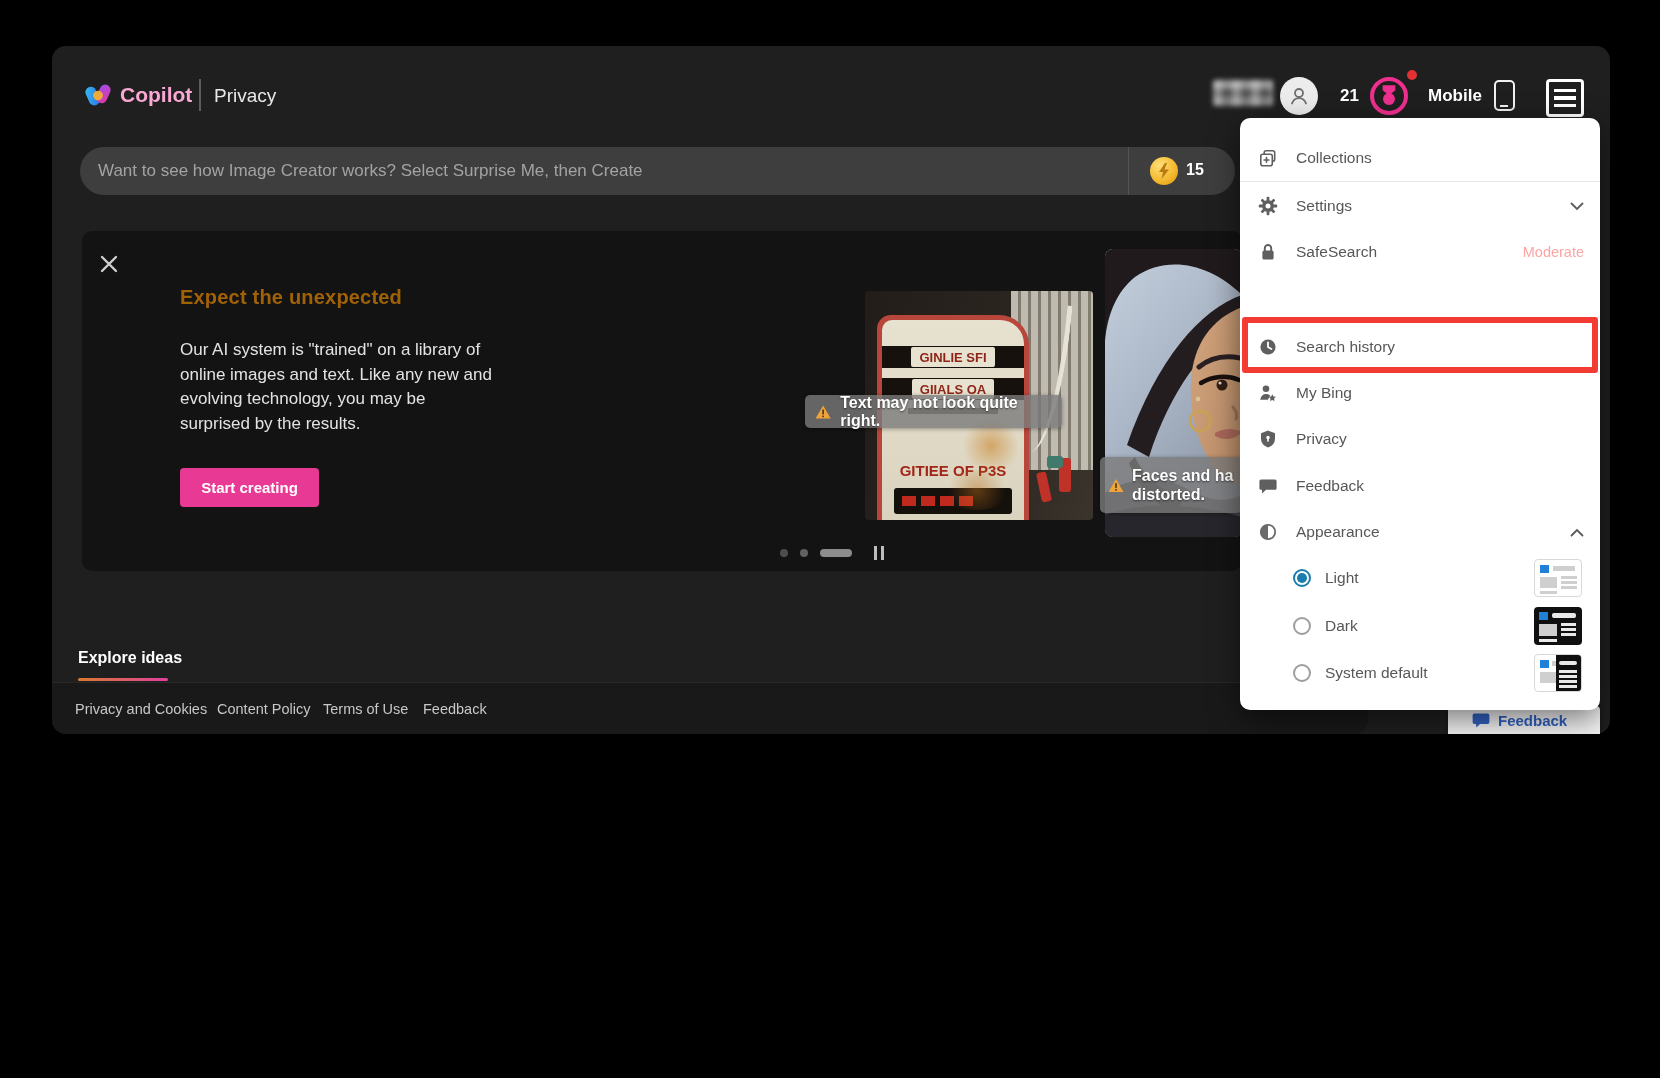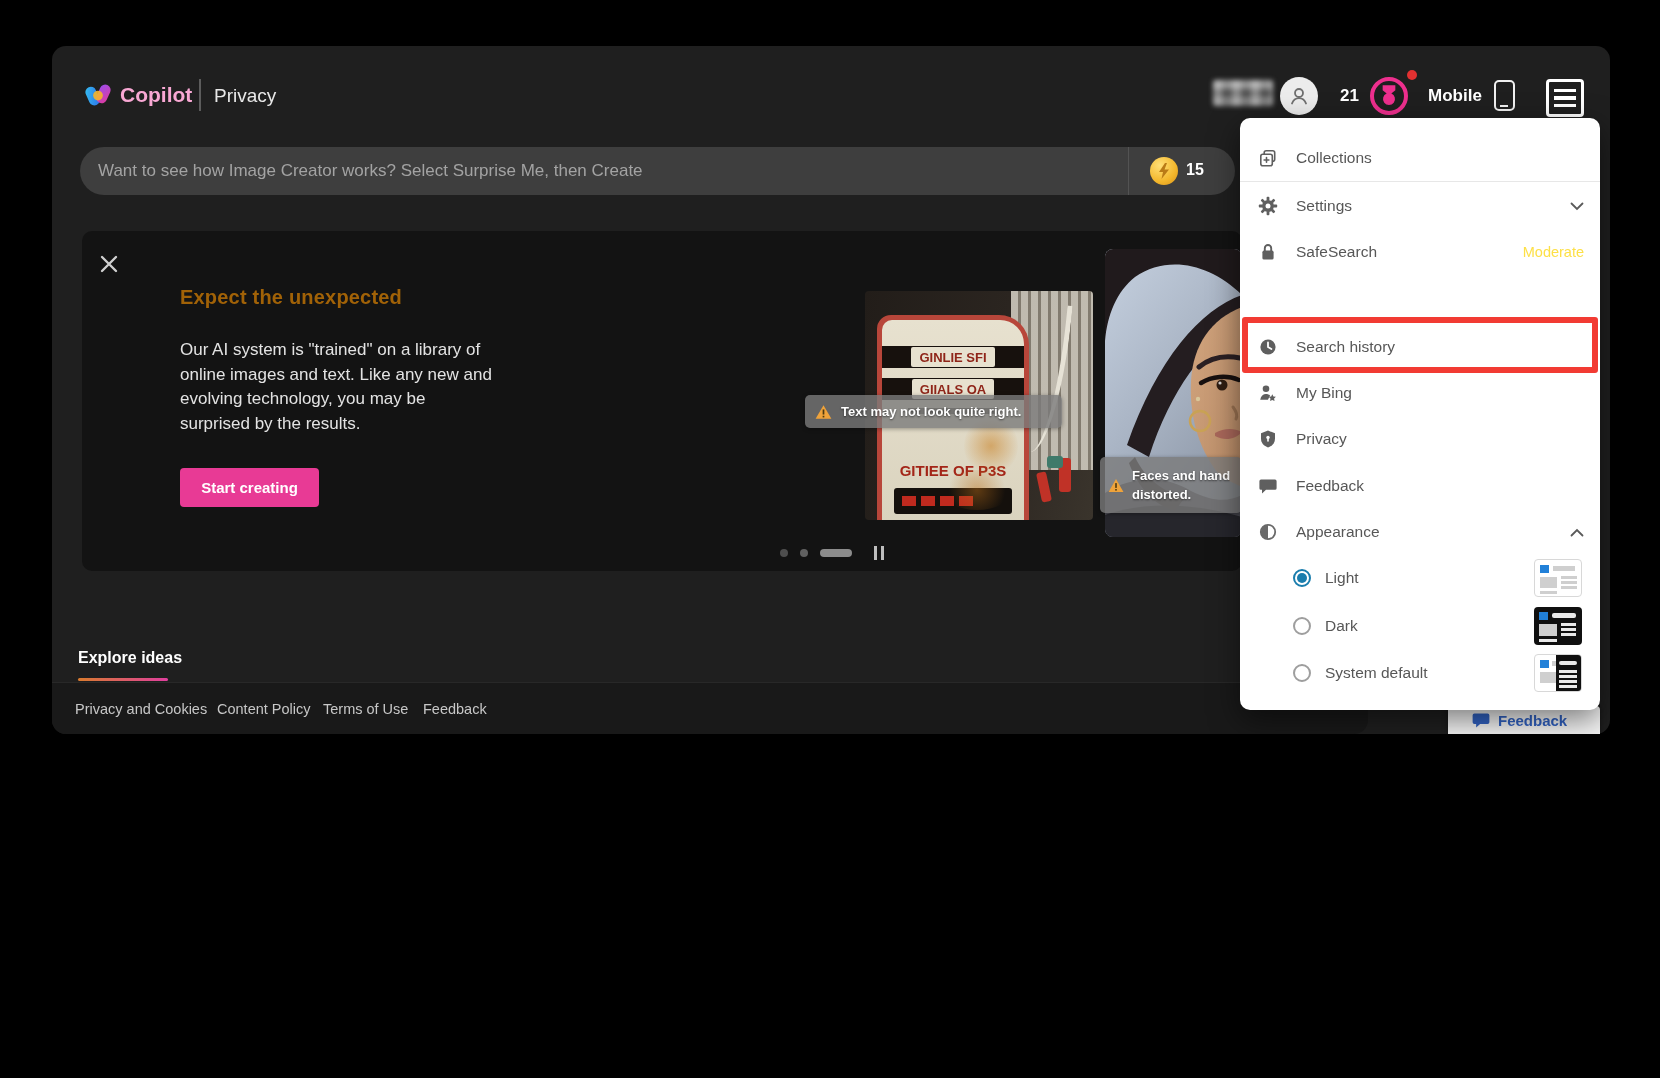--- a/index.html
+++ b/index.html
@@ -79,21 +79,21 @@
   .n1 { right:22px; bottom:28px; width:12px; height:34px; }
   .n2 { right:44px; bottom:18px; width:10px; height:30px; transform:rotate(-12deg); }
   .nozzle-green { position:absolute; right:30px; bottom:52px; width:16px; height:12px; background:#3f7a6a; border-radius:3px; }
 
   
   .face-img { left:1023px; top:18px; width:137px; height:288px; border-radius:8px; overflow:hidden; }
 
   
   .tip { background:rgba(122,122,122,.80); border-radius:5px; color:#fff; font-weight:bold;
     display:flex; align-items:center; box-shadow:0 1px 4px rgba(0,0,0,.35); }
-  .tip-text { font-size:13px; text-shadow:0 1px 2px rgba(0,0,0,.55); }
+  .tip-text { font-size:16px; text-shadow:0 1px 2px rgba(0,0,0,.55); }
   .tip1 { left:723px; top:164px; width:257px; height:33px; padding:0 10px; gap:9px; }
   .tip2 { left:1018px; top:226px; width:142px; height:56px; padding:6px 8px 6px 8px; gap:8px; align-items:center; }
   .tip2 .lines { line-height:19px; white-space:nowrap; overflow:hidden; }
 
   
   .dot { top:549px; width:8px; height:8px; border-radius:50%; cursor:pointer; }
   .pill { left:820px; top:549px; width:32px; height:8px; border-radius:5px; background:#8c8c8c; cursor:pointer; }
   .pause-btn { left:872px; top:545px; width:16px; height:16px; cursor:pointer; }
   .pause-btn i { position:absolute; top:1px; width:3px; height:14px; background:#bdbdbd; }
 
@@ -112,21 +112,21 @@
   .feedback-btn span { color:#3263c4; font-size:15px; font-weight:bold; }
 
   
   .menu { left:1240px; top:118px; width:360px; height:592px; background:#fff; border-radius:10px;
     box-shadow:0 10px 30px rgba(0,0,0,.5); z-index:50; }
   .mrow { position:absolute; left:1240px; width:360px; height:46px; display:flex; align-items:center;
     padding-left:18px; z-index:51; cursor:pointer; }
   .micon { width:20px; height:20px; display:flex; align-items:center; justify-content:center; flex:none; }
   .mlabel { margin-left:18px; font-size:15.5px; color:#575757; }
   .mright { margin-left:auto; margin-right:16px; display:flex; align-items:center; }
-  .mvalue { font-size:14.5px; color:#fde047;text-align:center; }
+  .mvalue { font-size:14.5px; color:#fca5a5;text-align:center; }
   .msep { left:1240px; top:181px; width:360px; height:1px; background:#e7e7e7; z-index:51; }
   .radio { width:18px; height:18px; border-radius:50%; flex:none; }
   .radio.sel { border:2px solid #1a7dad; position:relative; }
   .radio.sel::after { content:""; position:absolute; left:2px; top:2px; width:10px; height:10px; border-radius:50%; background:#1a7dad; }
   .radio.unsel { border:2px solid #9e9e9e; }
   .opt-row { padding-left:53px; }
   .opt-label { margin-left:14px; font-size:15.5px; color:#575757; }
   .thumb { margin-left:auto; margin-right:18px; width:48px; height:38px; border-radius:4px; position:relative; flex:none; }
   .thumb-light { background:#fff; border:1px solid #d8d8d8; }
   .thumb-dark { background:#101010; }

